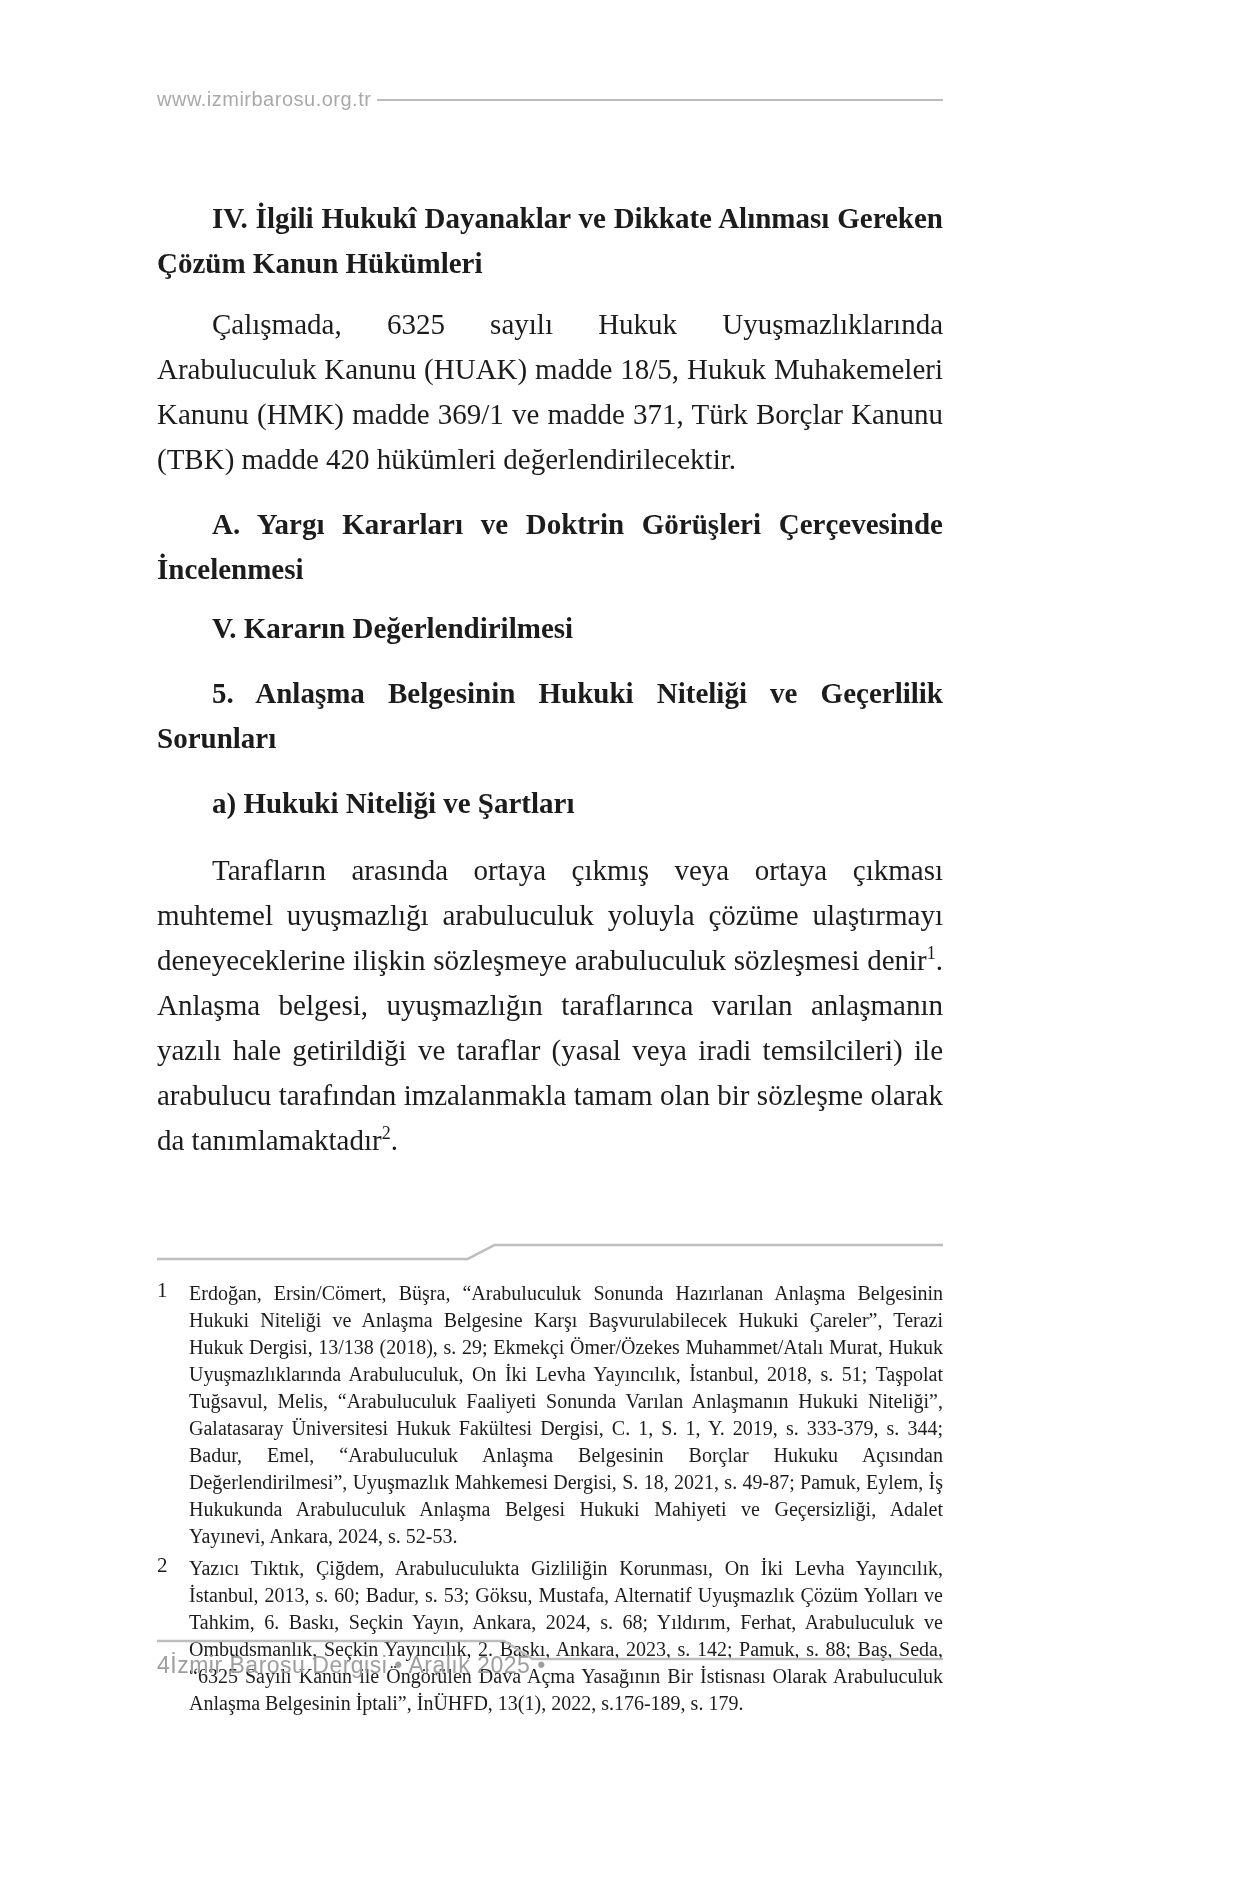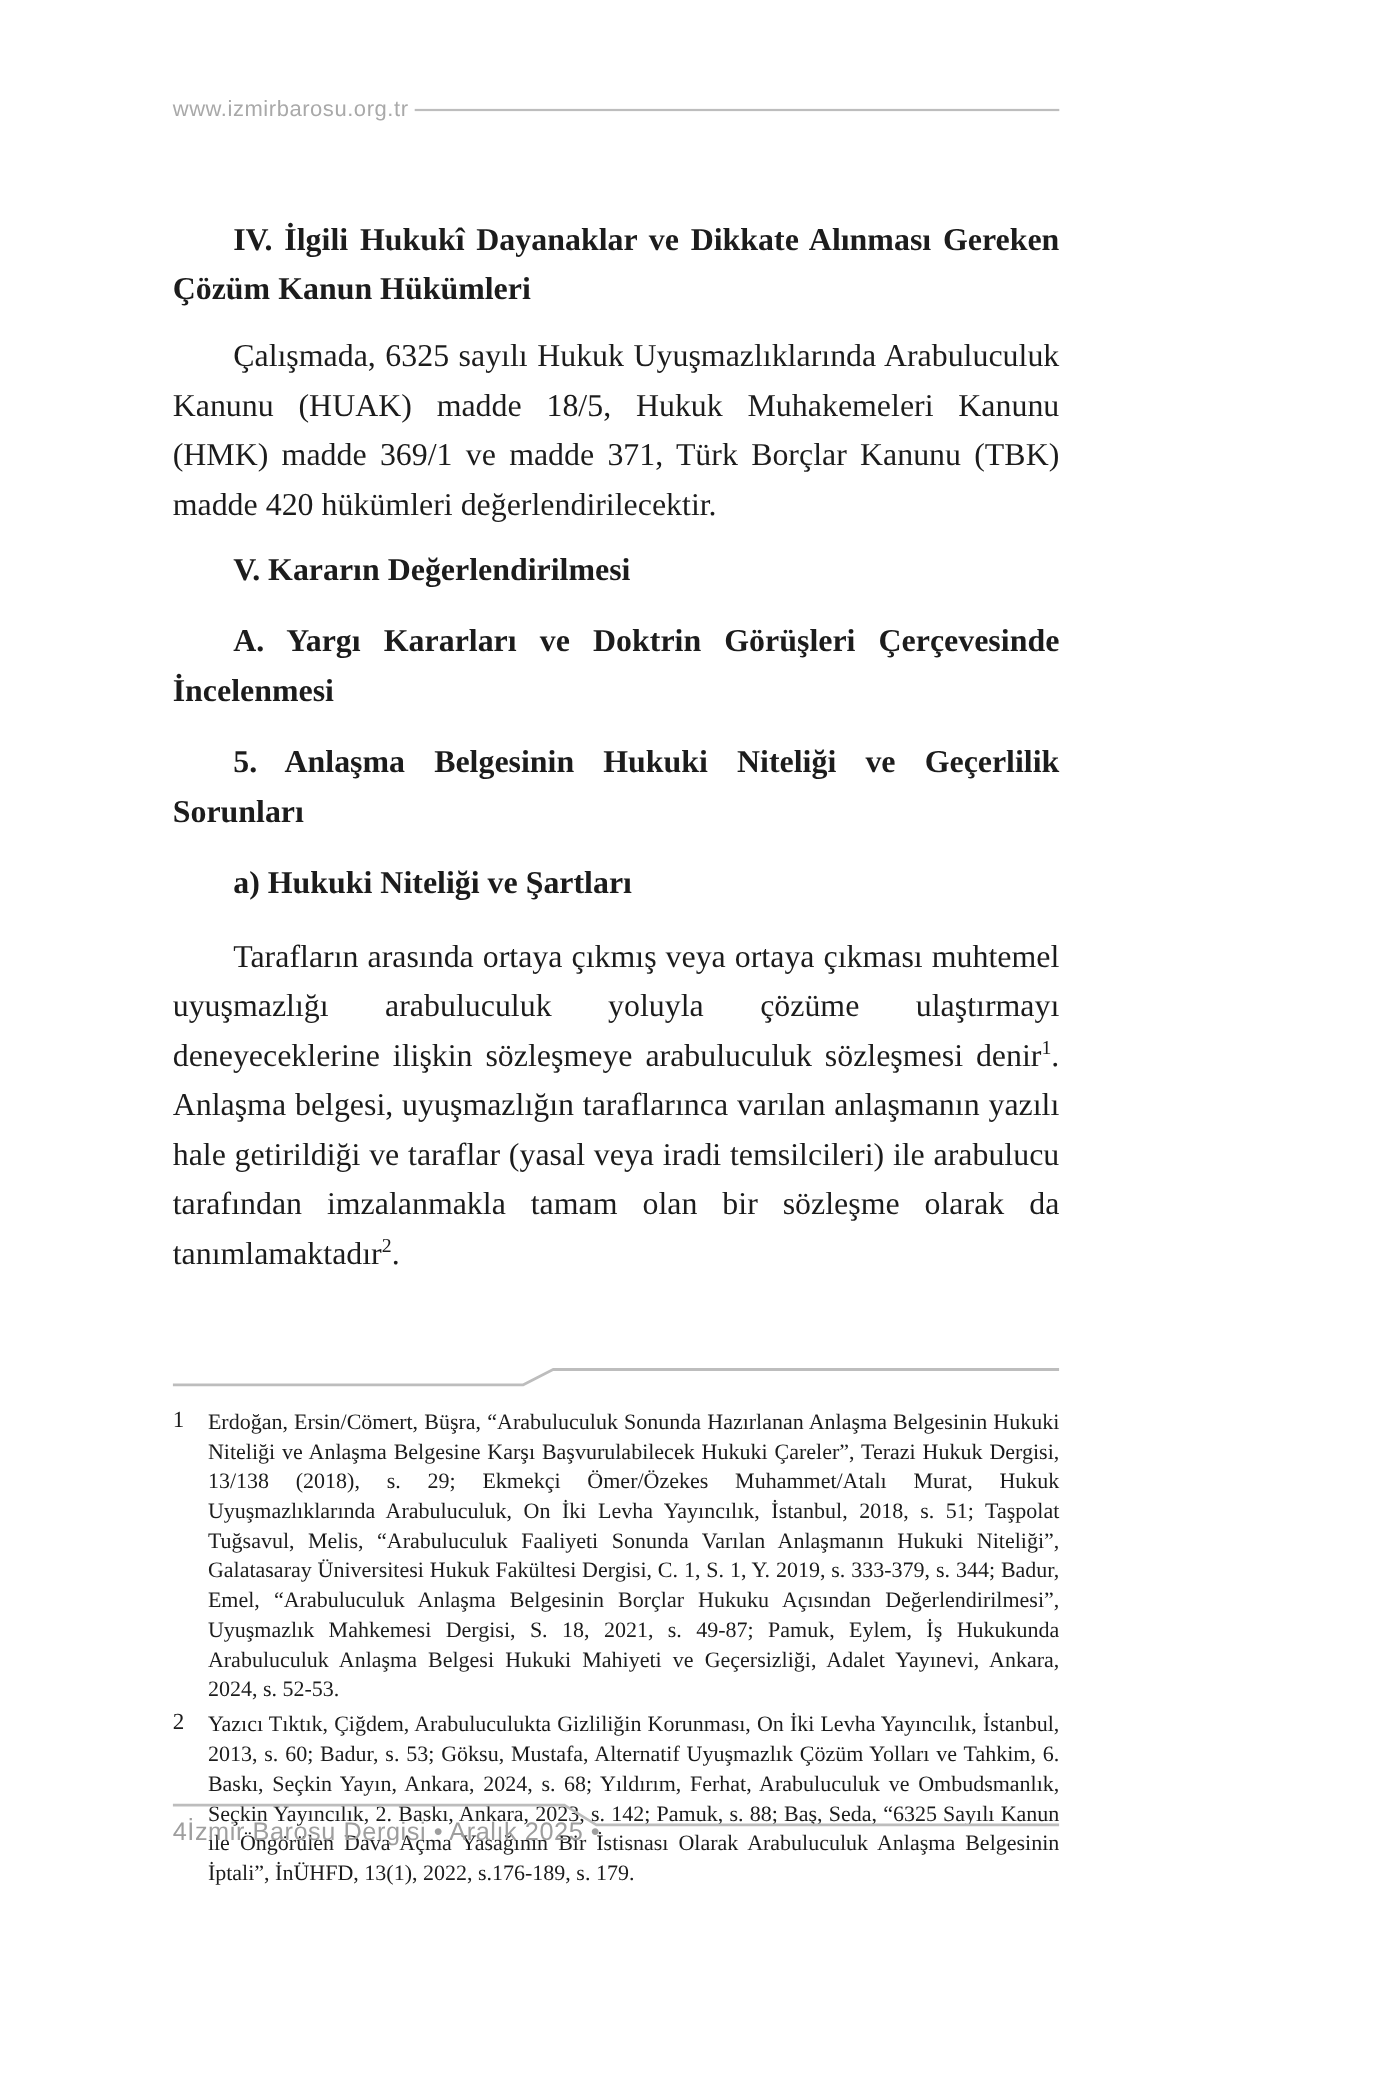--- a/index.html
+++ b/index.html
@@ -8,21 +8,20 @@
     background: #ffffff;
   }
   .page {
     position: relative;
     width: 1100px;
     height: 1890px;
     background: #ffffff;
     overflow: hidden;
     font-family: "Liberation Serif", "DejaVu Serif", serif;
     color: #1c1c1c;
-    padding-left: 20px;
   }
   
   .header {
     position: absolute;
     top: 88px;
     left: 157px;
     right: 157px;
     display: flex;
     align-items: center;
     gap: 6px;
@@ -116,22 +115,22 @@
 <div class="page">
 
   <div class="header">
     <span class="header-url">www.izmirbarosu.org.tr</span>
     <div class="header-rule"></div>
   </div>
 
   <div class="main">
     <p class="hd">IV. İlgili Hukukî Dayanaklar ve Dikkate Alınması Gereken Çözüm Kanun Hükümleri</p>
     <p class="mt-a">Çalışmada, 6325 sayılı Hukuk Uyuşmazlıklarında Arabuluculuk Kanunu (HUAK) madde 18/5, Hukuk Muhakemeleri Kanunu (HMK) madde 369/1 ve madde 371, Türk Borçlar Kanunu (TBK) madde 420 hükümleri değerlendirilecektir.</p>
+    <p class="hd mt-c">A. Yargı Kararları ve Doktrin Görüşleri Çerçevesinde İncelenmesi</p>
     <p class="hd mt-b">V. Kararın Değerlendirilmesi</p>
-    <p class="hd mt-c">A. Yargı Kararları ve Doktrin Görüşleri Çerçevesinde İncelenmesi</p>
     <p class="hd mt-c">5. Anlaşma Belgesinin Hukuki Niteliği ve Geçerlilik Sorunları</p>
     <p class="hd mt-c">a) Hukuki Niteliği ve Şartları</p>
     <p class="mt-d"><span>Tarafların arasında ortaya çıkmış veya ortaya çıkması muhtemel uyuşmazlığı arabuluculuk yoluyla çözüme ulaştırmayı deneyeceklerine ilişkin sözleşmeye arabuluculuk sözleşmesi denir</span><sup class="fn-ref">1</sup><span>. Anlaşma belgesi, uyuşmazlığın taraflarınca varılan anlaşmanın yazılı hale getirildiği ve taraflar (yasal veya iradi temsilcileri) ile arabulucu tarafından imzalanmakla tamam olan bir sözleşme olarak da tanımlamaktadır</span><sup class="fn-ref">2</sup><span>.</span></p>
   </div>
 
   <div class="fnarea">
     <svg class="fn-sep" viewBox="0 0 946 20" preserveAspectRatio="none" aria-hidden="true">
       <polyline points="0,17 374,17 406,3 946,3" fill="none" stroke="#bdbdbd" stroke-width="2.6"></polyline>
     </svg>
     <div class="footnotes">

